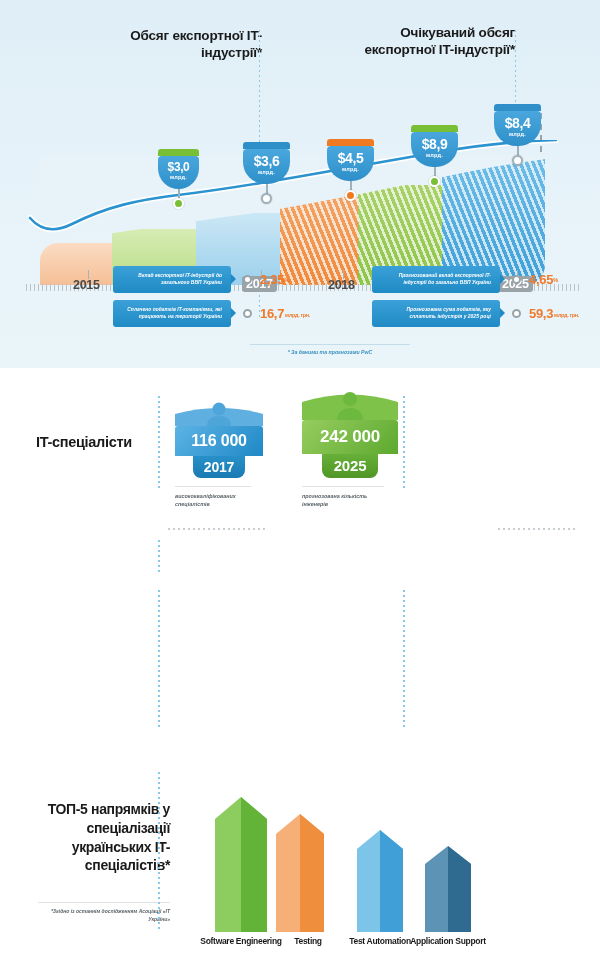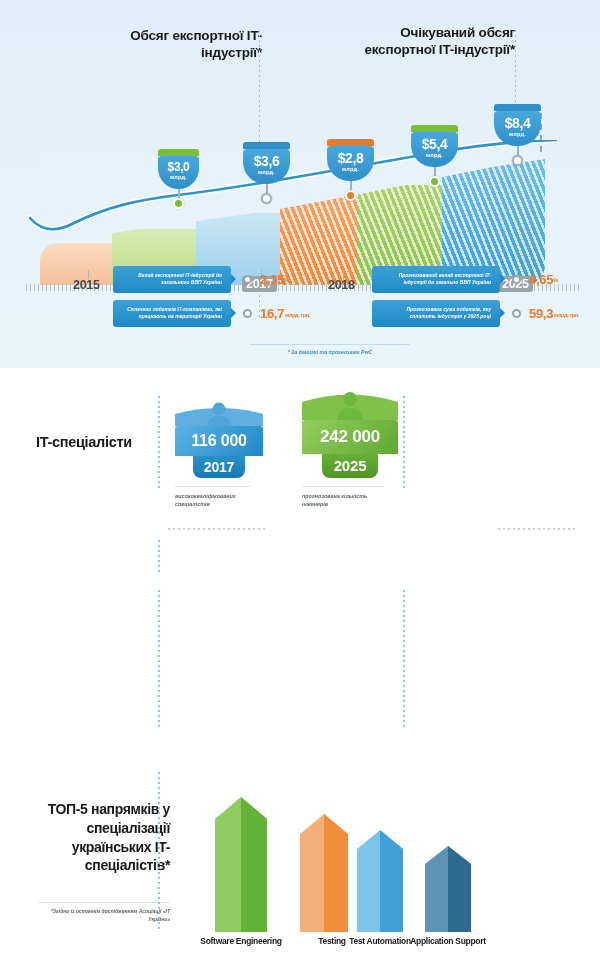--- a/index.html
+++ b/index.html
@@ -276,31 +276,31 @@
       <div class="v">$3,6</div>
       <div class="u">млрд.</div>
     </div>
     <div class="stem"></div>
     <div class="dot" style="background:#ffffff;border-color:#9fb1bb;"></div>
   </div>
 
   <div class="bub" style="left:327px;top:139px;">
     <div class="cap" style="background:#f07a22;"></div>
     <div class="body">
-      <div class="v">$2,8</div>
+      <div class="v">$4,5</div>
       <div class="u">млрд.</div>
     </div>
     <div class="stem"></div>
     <div class="dot" style="background:#f07a22;"></div>
   </div>
 
   <div class="bub" style="left:411px;top:125px;">
     <div class="cap" style="background:#79bf36;"></div>
     <div class="body">
-      <div class="v">$5,4</div>
+      <div class="v">$8,9</div>
       <div class="u">млрд.</div>
     </div>
     <div class="stem"></div>
     <div class="dot" style="background:#79bf36;"></div>
   </div>
 
   <div class="bub" style="left:494px;top:104px;">
     <div class="cap" style="background:#2e8fc9;"></div>
     <div class="body">
       <div class="v">$8,4</div>
@@ -501,21 +501,21 @@
 
   <div class="bar-col" style="left:215px;width:52px;height:135px;">
     <svg width="52" height="135" viewBox="0 0 52 135" style="display:block;">
       <path d="M26,0 L52,22 L52,135 L0,135 L0,22 Z" fill="#8dcc5f"></path>
       <path d="M26,0 L52,22 L52,135 L26,135 Z" fill="#62b338"></path>
     </svg>
     <div class="lab">Software Engineering</div>
 
   </div>
 
-  <div class="bar-col" style="left:300px;width:64px;height:118px;">
+  <div class="bar-col" style="left:276px;width:64px;height:118px;">
     <svg width="48" height="118" viewBox="0 0 48 118" style="display:block;">
       <path d="M24,0 L48,20 L48,118 L0,118 L0,20 Z" fill="#f6b077"></path>
       <path d="M24,0 L48,20 L48,118 L24,118 Z" fill="#ef8e3d"></path>
     </svg>
     <div class="lab">Testing</div>
 
   </div>
 
   <div class="bar-col" style="left:357px;width:46px;height:102px;">
     <svg width="46" height="102" viewBox="0 0 46 102" style="display:block;">

